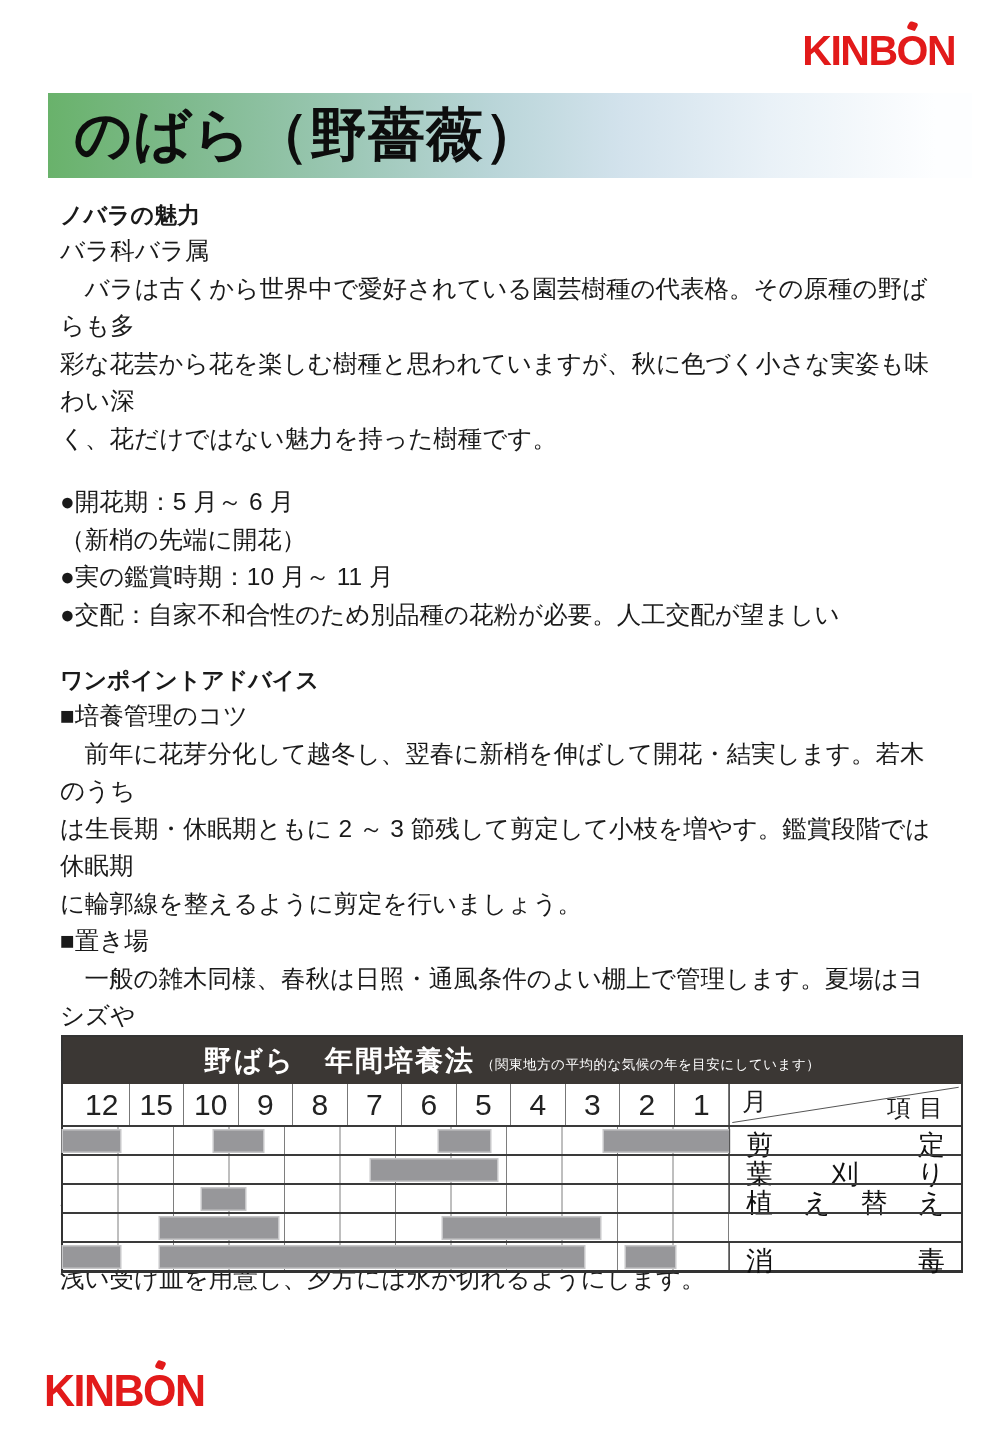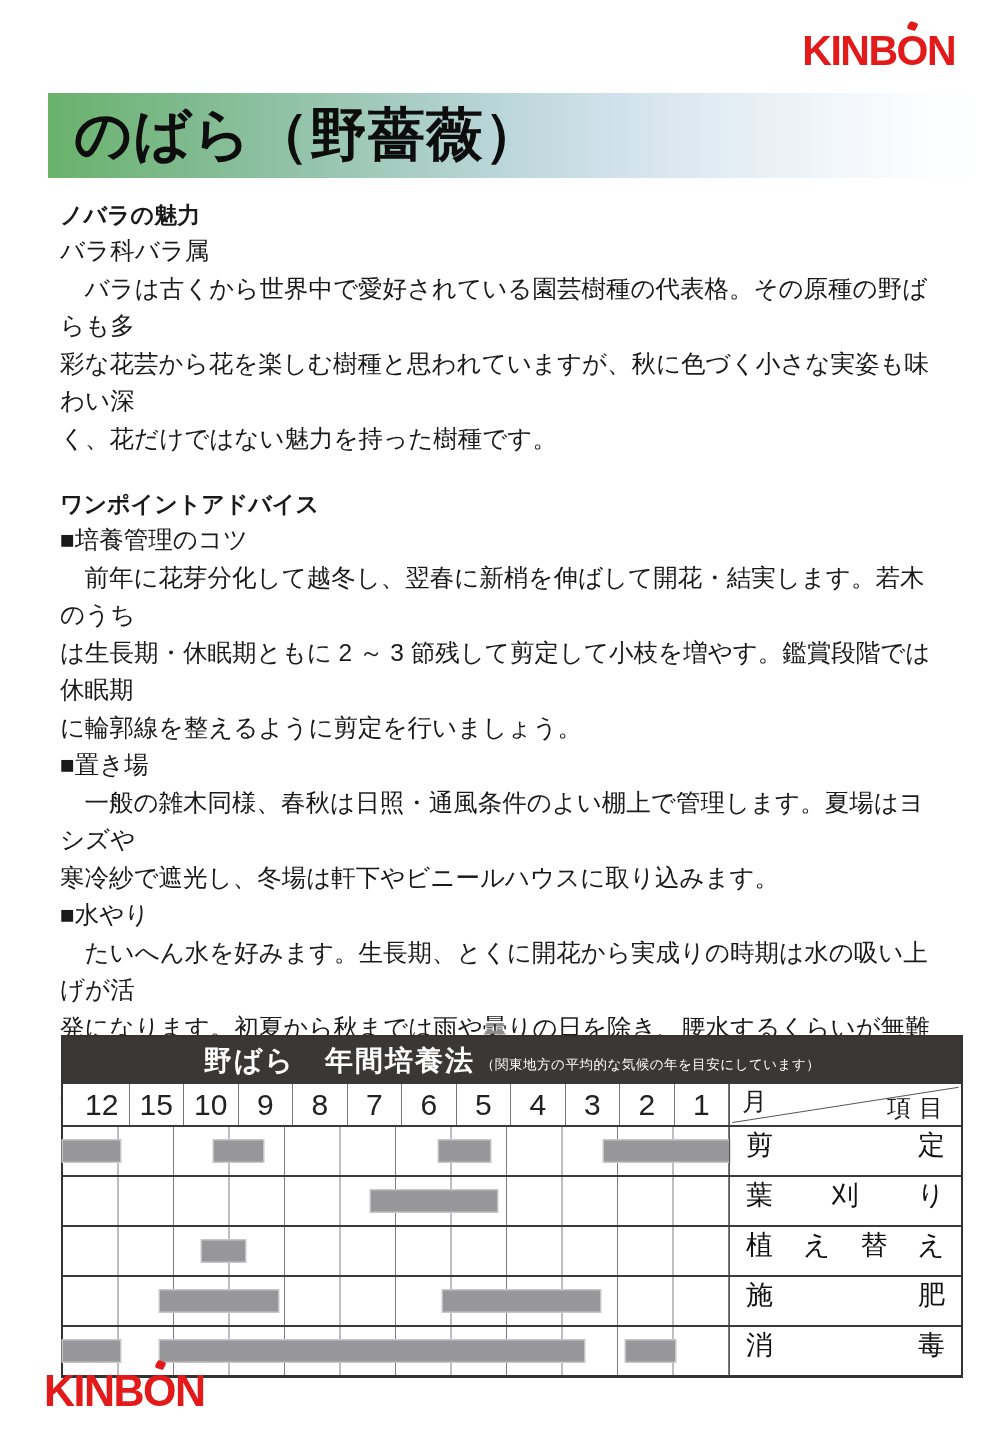--- a/index.html
+++ b/index.html
@@ -38,21 +38,21 @@
         letter-spacing:2px;}
   .thead .note{font-size:13.5px;letter-spacing:0.5px;margin-top:8px;text-align:right;}
   .mrow{display:flex;height:41px;padding-left:12px;}
   .mcell{flex:1;display:flex;align-items:center;justify-content:center;font-size:30px;color:#222;
         border-right:1px solid #777;}
   .mcell:last-of-type{border-right:none;}
   .corner{position:relative;width:232px;border-left:1px solid #555;}
   .corner .tsuki{position:absolute;left:12px;top:1px;font-size:25px;}
   .corner .koumoku{position:absolute;right:10px;bottom:1px;font-size:24px;letter-spacing:8px;}
   .corner svg{position:absolute;inset:0;width:100%;height:100%;}
-  .trow{position:relative;height:50px;border-top:2px solid #3a3a3a;}
+  .trow{position:relative;height:29px;border-top:2px solid #3a3a3a;}
   .tgrid{position:absolute;left:0;top:0;height:100%;width:calc(100% - 232px);
         background-image:linear-gradient(to right,transparent calc(100% - 1px),#7d7d7d calc(100% - 1px));
         background-size:calc(100%/12) 100%;}
   .bar{position:absolute;top:50%;transform:translateY(-50%);height:21px;background:#97979a;
         box-shadow:0 0 0 1.5px #c6c6c8;}
   .tlabel{position:absolute;right:0;top:0;width:232px;height:100%;border-left:1px solid #555;
         font-size:27px;color:#111;line-height:36px;padding:0 16px;
         text-align:justify;text-align-last:justify;text-justify:inter-character;}
 </style>
 </head>
@@ -68,20 +68,26 @@
   <div class="banner">
     <h1>のばら（野薔薇）</h1>
   </div>
 
   <div class="content" id="content">
       <div class="heading">ノバラの魅力</div>
       <div class="text">バラ科バラ属</div>
       <div class="para">　バラは古くから世界中で愛好されている園芸樹種の代表格。その原種の野ばらも多
 彩な花芸から花を楽しむ樹種と思われていますが、秋に色づく小さな実姿も味わい深
 く、花だけではない魅力を持った樹種です。</div>
+      <div class="bullets">
+        <div class="bline">●開花期：5 月～ 6 月</div>
+        <div class="bline">（新梢の先端に開花）</div>
+        <div class="bline">●実の鑑賞時期：10 月～ 11 月</div>
+        <div class="bline">●交配：自家不和合性のため別品種の花粉が必要。人工交配が望ましい</div>
+      </div>
       <div class="heading advice">ワンポイントアドバイス</div>
       <div class="text">■培養管理のコツ</div>
       <div class="para">　前年に花芽分化して越冬し、翌春に新梢を伸ばして開花・結実します。若木のうち
 は生長期・休眠期ともに 2 ～ 3 節残して剪定して小枝を増やす。鑑賞段階では休眠期
 に輪郭線を整えるように剪定を行いましょう。</div>
       <div class="text">■置き場</div>
       <div class="para">　一般の雑木同様、春秋は日照・通風条件のよい棚上で管理します。夏場はヨシズや
 寒冷紗で遮光し、冬場は軒下やビニールハウスに取り込みます。</div>
       <div class="text">■水やり</div>
       <div class="para">　たいへん水を好みます。生長期、とくに開花から実成りの時期は水の吸い上げが活
@@ -136,21 +142,20 @@
           <div class="tgrid">
             <div class="bar" style="left: 20.8333%; width: 6.5%;"></div>
           </div>
           <div class="tlabel">植え替え</div>
         </div>
         <div class="trow">
           <div class="tgrid">
             <div class="bar" style="left: 14.5833%; width: 17.75%;"></div>
             <div class="bar" style="left: 57.0833%; width: 23.5833%;"></div>
           </div>
-          <div class="tlabel">施肥</div>
         </div>
         <div class="trow">
           <div class="tgrid">
             <div class="bar" style="left: 0%; width: 8.5%;"></div>
             <div class="bar" style="left: 14.5833%; width: 63.5833%;"></div>
             <div class="bar" style="left: 84.5833%; width: 7.25%;"></div>
           </div>
           <div class="tlabel">消毒</div>
         </div>
       </div>

